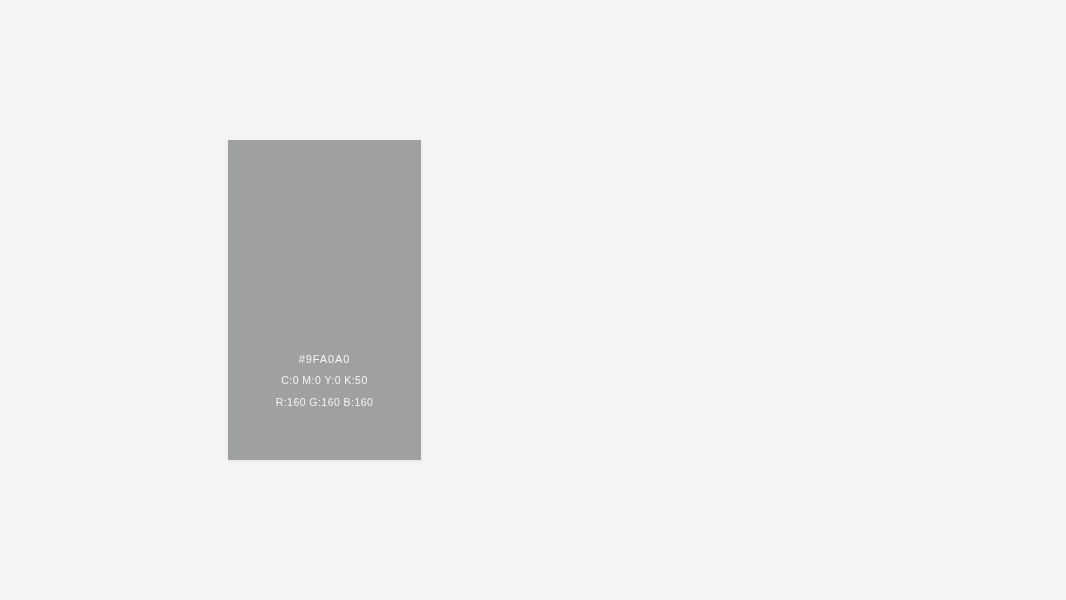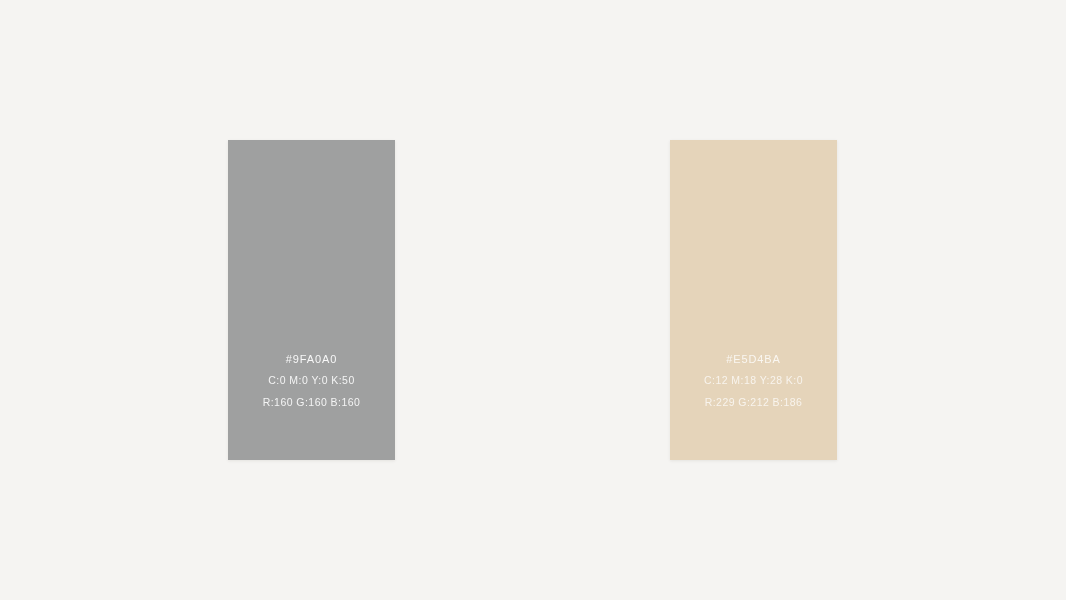--- a/index.html
+++ b/index.html
@@ -16,21 +16,21 @@
 
   #palette-board {
     position: relative;
     width: 1066px;
     height: 600px;
   }
 
   .swatch {
     position: absolute;
     top: 140px;
-    width: 167px;
+    width: 193px;
     height: 320px;
     box-shadow: 0 1px 3px rgba(90, 80, 70, 0.10);
     display: flex;
     flex-direction: column;
     align-items: center;
     justify-content: flex-start;
     box-sizing: border-box;
     padding-left: 24px;
   }
 
@@ -88,21 +88,14 @@
 
   <div class="swatch swatch-0" style="background-color: rgb(159, 160, 160);">
     <div class="swatch-info">
       <div class="hex-label">#9FA0A0</div>
       <div class="cmyk-label">C:0  M:0  Y:0  K:50</div>
       <div class="rgb-label">R:160  G:160  B:160</div>
     </div>
   </div>
 
 
-  <div class="swatch swatch-2" style="background-color: rgb(229, 212, 186);">
-    <div class="swatch-info">
-      <div class="hex-label">#E5D4BA</div>
-      <div class="cmyk-label">C:12  M:18  Y:28  K:0</div>
-      <div class="rgb-label">R:229  G:212  B:186</div>
-    </div>
-  </div>
 
 </div>
 
 </body></html>

